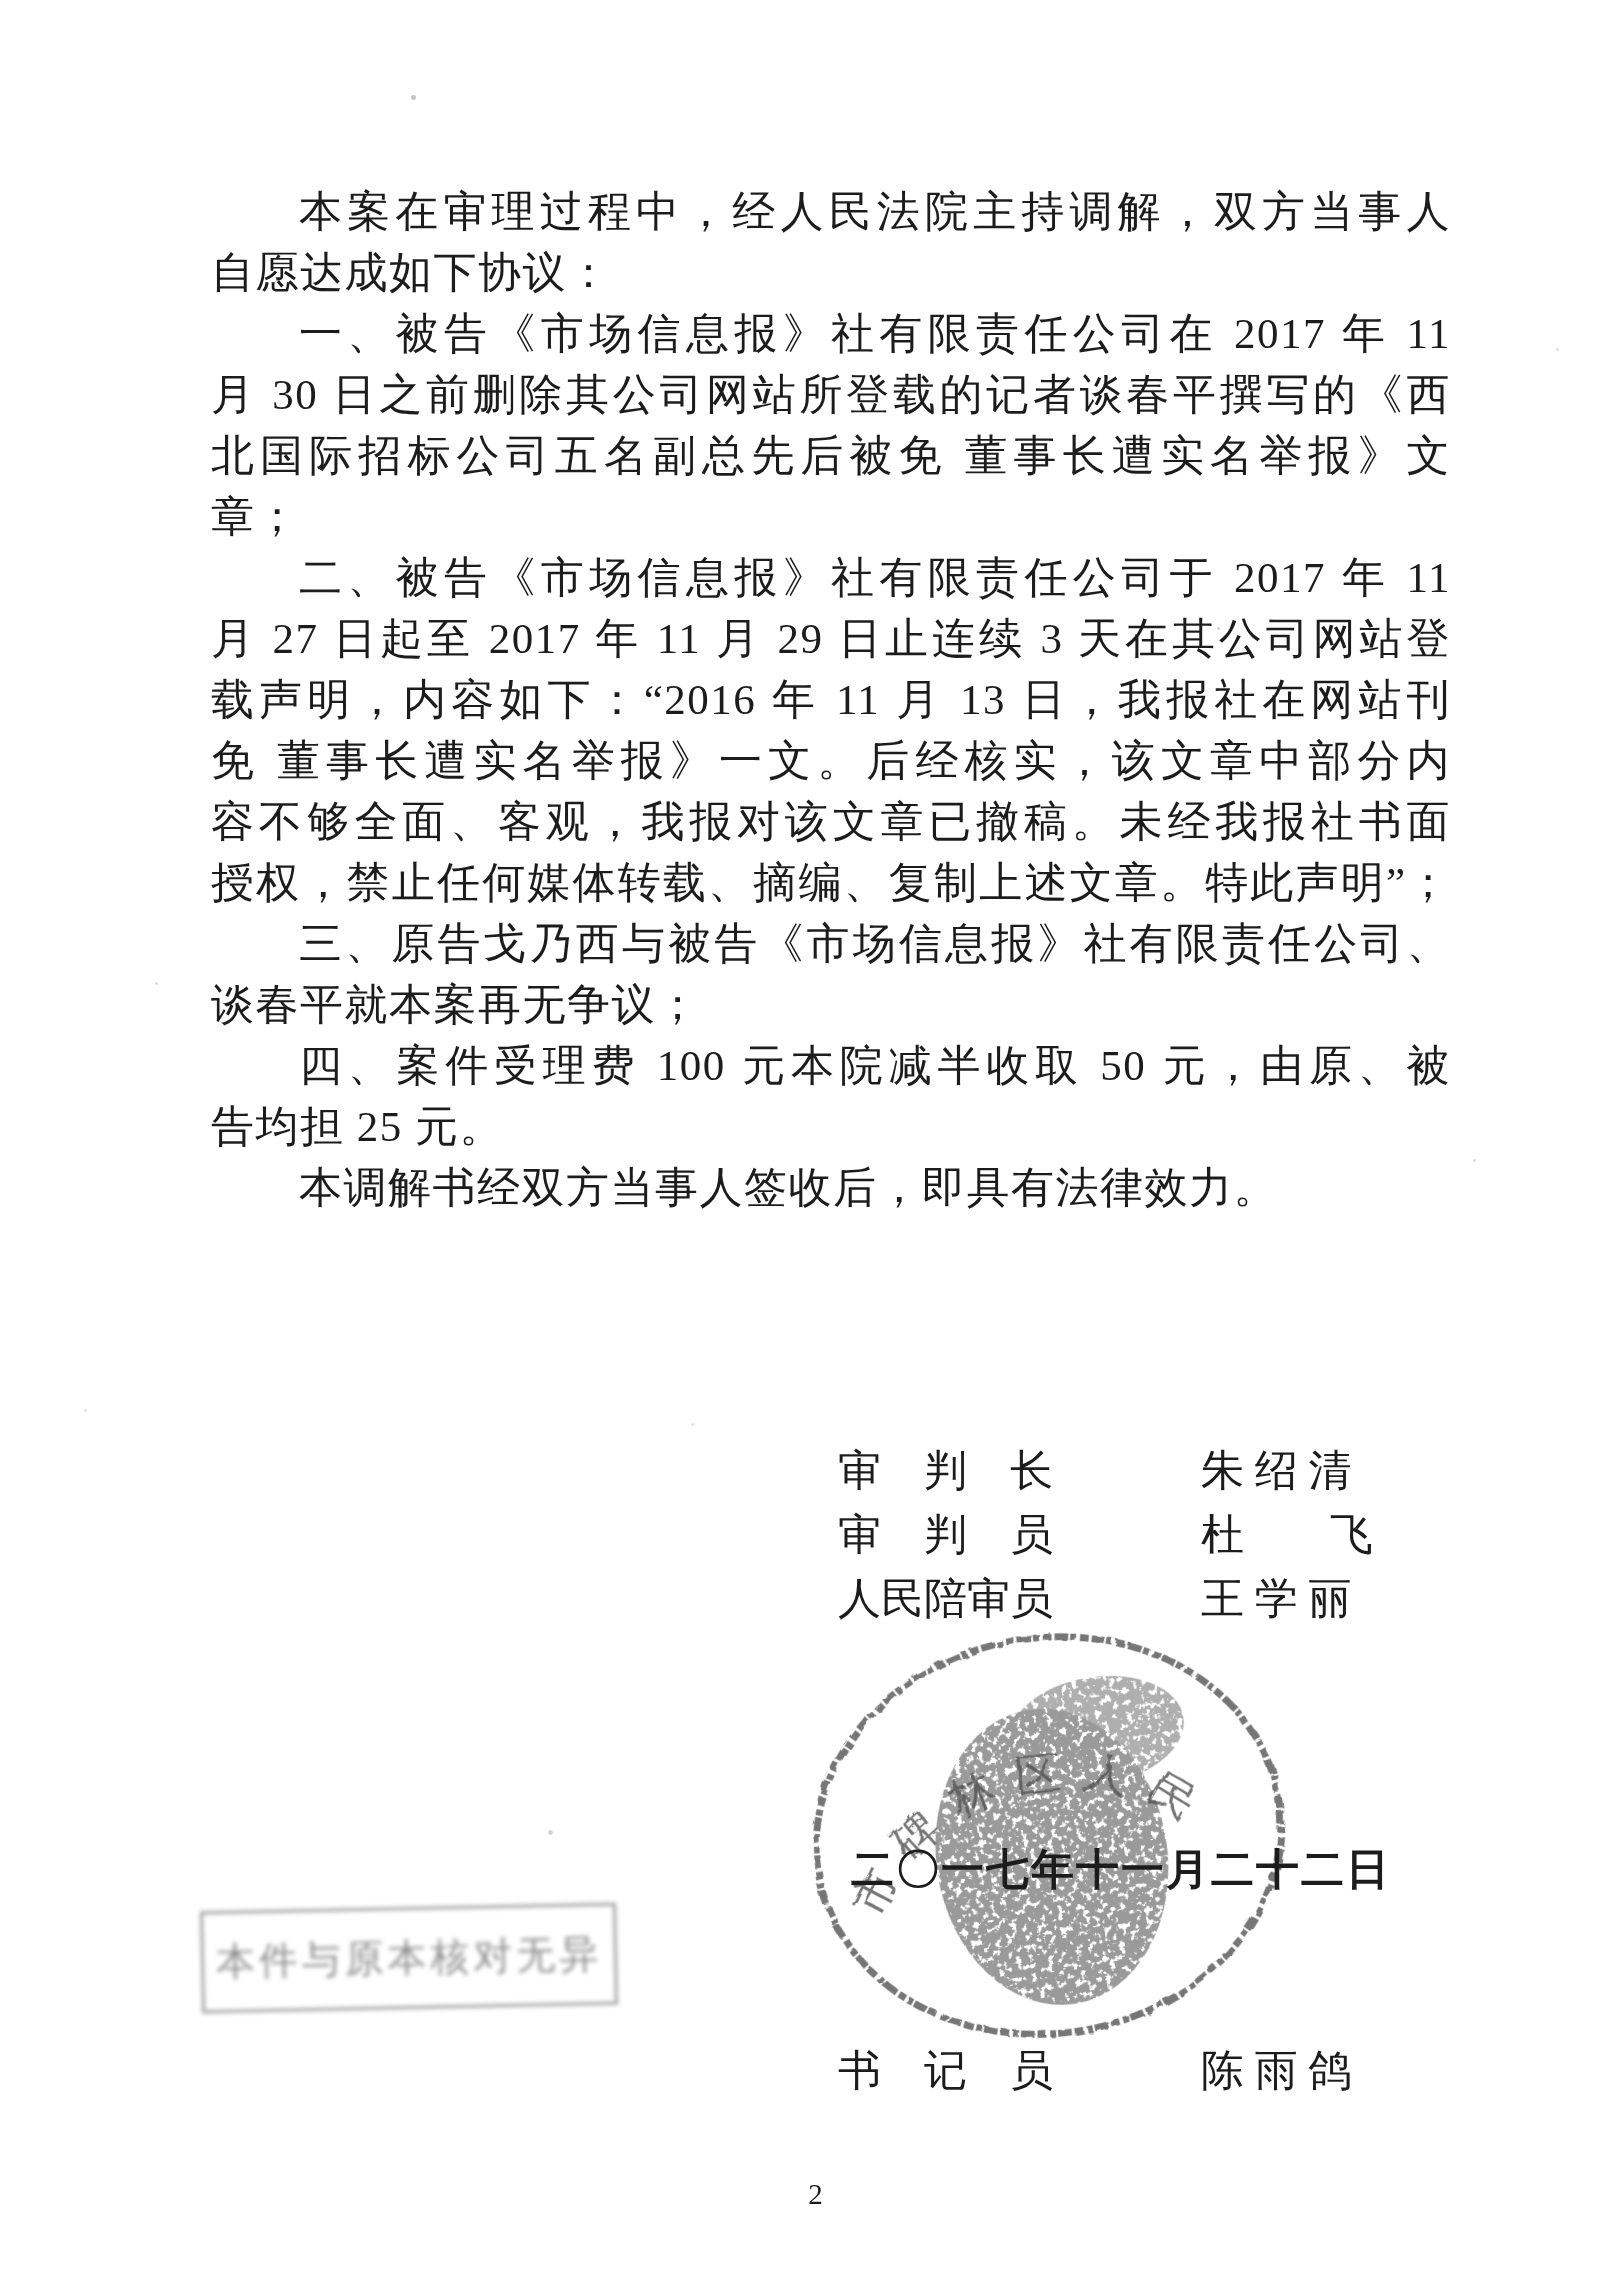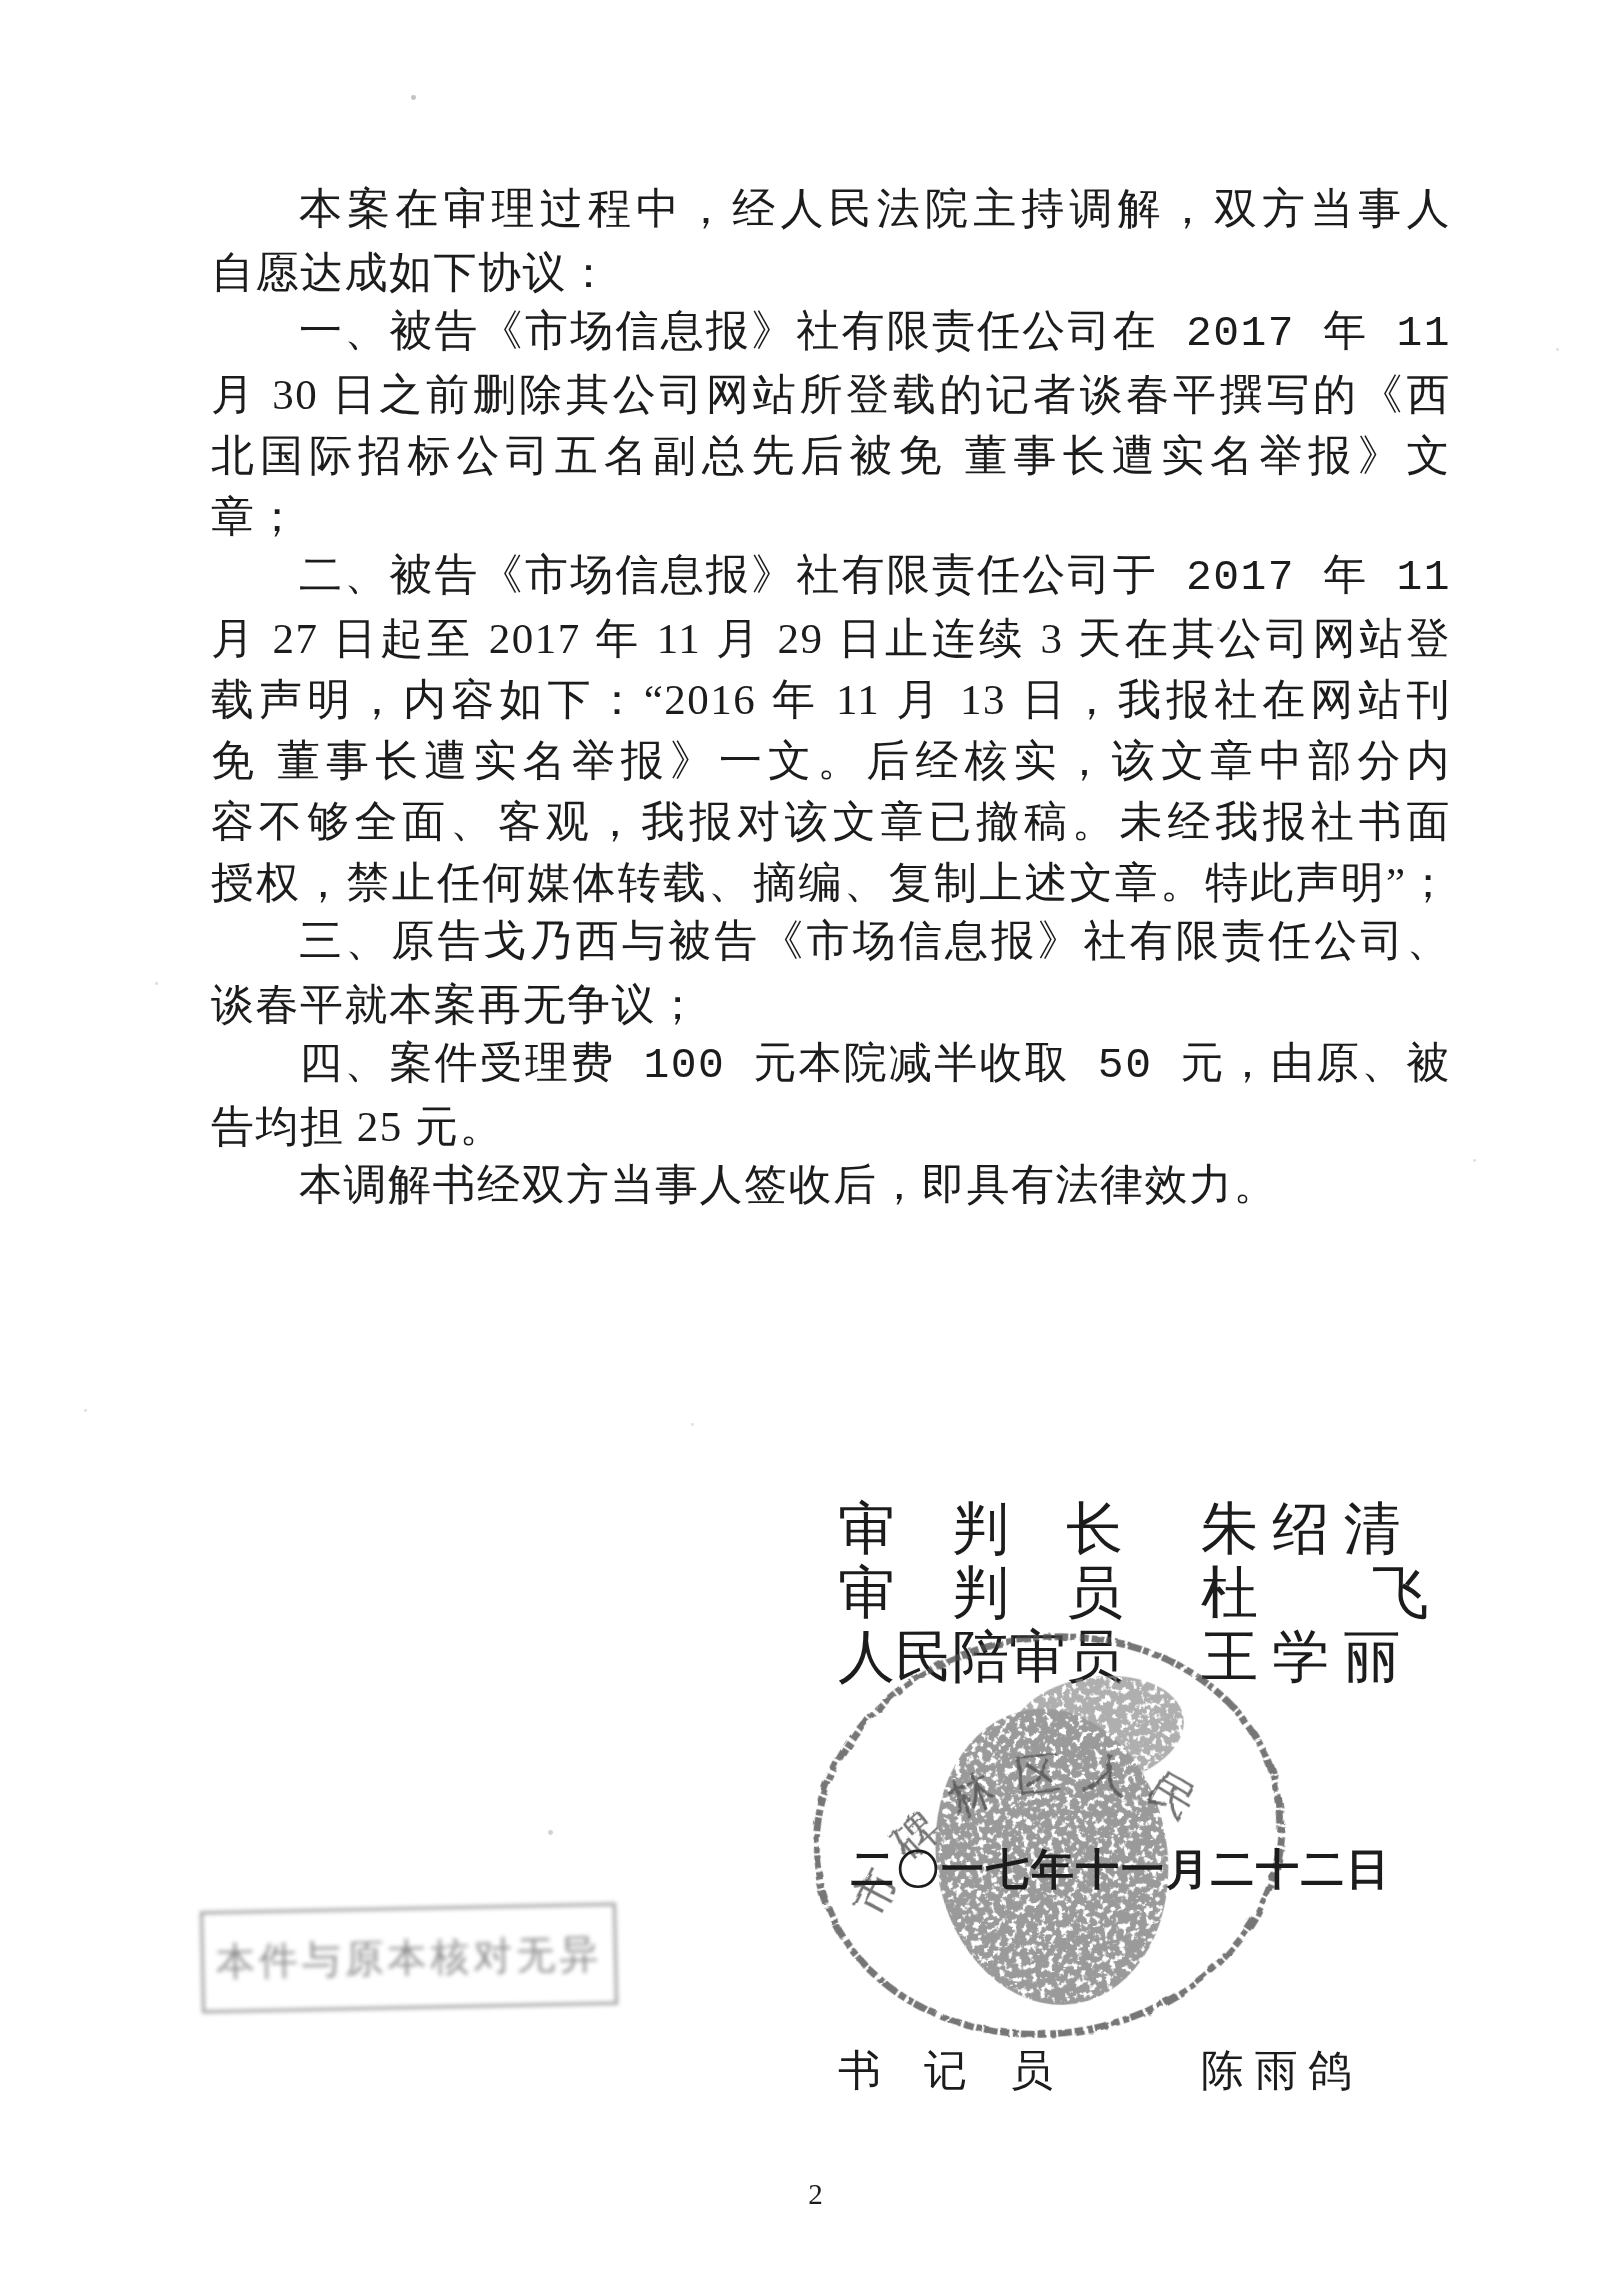--- a/index.html
+++ b/index.html
@@ -16,33 +16,33 @@
   
   .body-text{
     position:absolute;
     left:211px;top:181px;
     width:1240px;
     font-size:43px;
     line-height:61px;
     letter-spacing:1.5px;
   }
   .line{white-space:nowrap;}
-  .line.indent{padding-left:88px;font-family:Liberation Mono, monospace;}
+  .line.indent{padding-left:88px;}
   .line.fill{
     text-align:justify;
     text-align-last:justify;
     text-justify:inter-character;
     white-space:normal;
   }
   .line.fill.indent{padding-left:0;text-indent:88px;}
   
   .sig-block{
     position:absolute;
-    left:838px;top:1497px;
-    font-size:57px;line-height:64px;
+    left:838px;top:1439px;
+    font-size:43px;line-height:64px;
   }
   .sig-row{white-space:nowrap;}
   .sig-role{display:inline-block;width:363px;}
   .sig-name{display:inline-block;}
   
   .date-line{
     position:absolute;
     left:851px;top:1841px;
     font-size:43px;letter-spacing:2px;
     z-index:3;white-space:nowrap;font-weight:bold;

